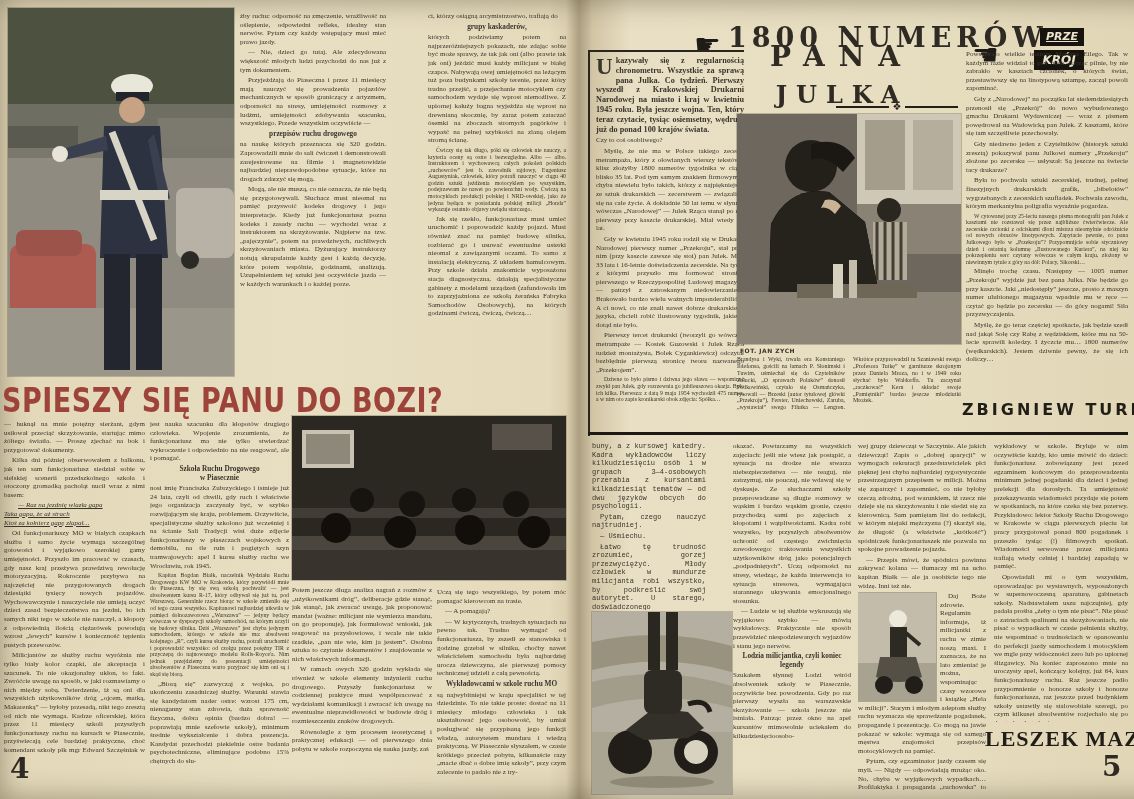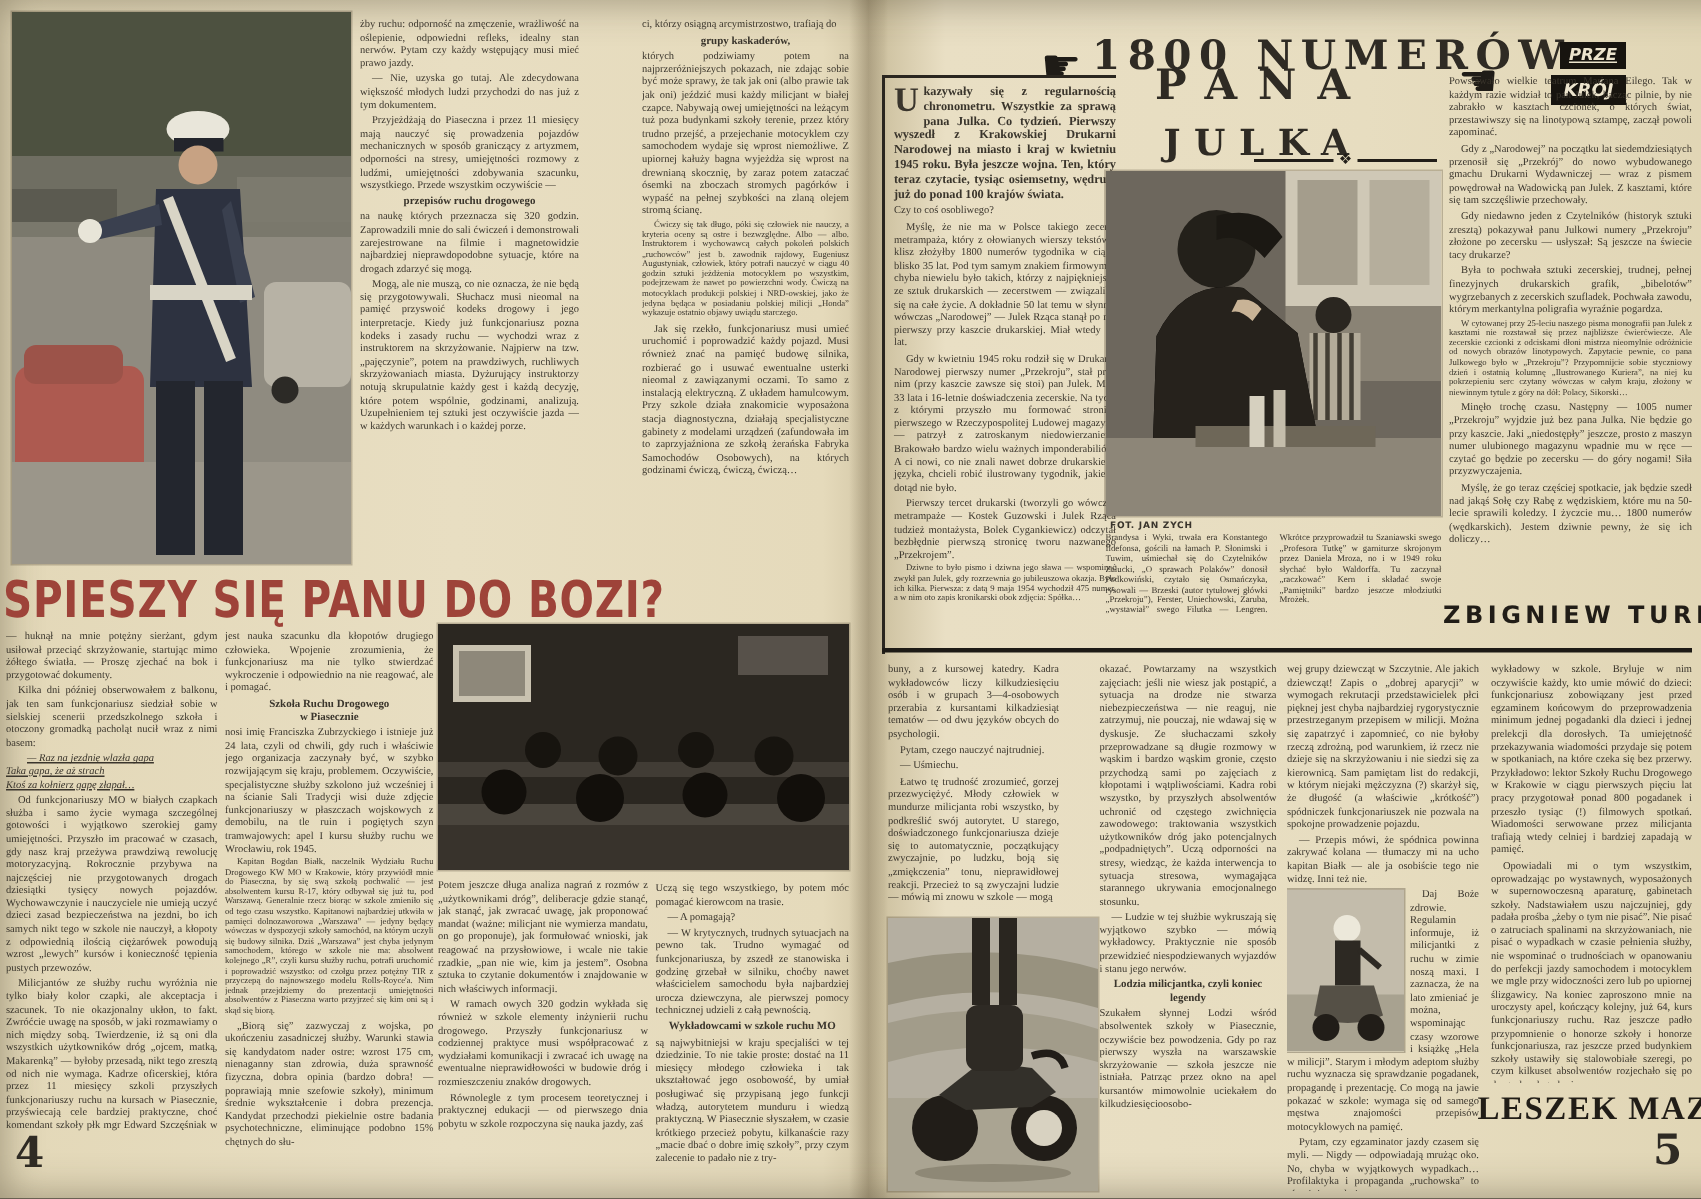--- a/index.html
+++ b/index.html
@@ -67,21 +67,21 @@
         <path d="M146 126 L162 190 L152 194 L140 132 Z" fill="#3a404f"></path>
         <path d="M104 124 L146 232" stroke="#d9d5c6" stroke-width="7" fill="none"></path>
         <rect x="96" y="246" width="26" height="116" fill="#23262e"></rect>
         <rect x="128" y="246" width="26" height="116" fill="#23262e"></rect>
         <rect x="92" y="182" width="68" height="10" fill="#d9d5c6"></rect>
       </svg>
     </div>
 
     <div class="col" style="left:240px;top:12px;width:146px;height:362px;">
       <p class="noind">żby ruchu: odporność na zmęczenie, wrażliwość na oślepienie, odpowiedni refleks, idealny stan nerwów. Pytam czy każdy wstępujący musi mieć prawo jazdy.</p>
-      <p>— Nie, uzyska go tutaj. Ale zdecydowana większość młodych ludzi przychodzi do nas już z tym dokumentem.</p>
+      <p>— Nie, dzieci go tutaj. Ale zdecydowana większość młodych ludzi przychodzi do nas już z tym dokumentem.</p>
       <p>Przyjeżdżają do Piaseczna i przez 11 miesięcy mają nauczyć się prowadzenia pojazdów mechanicznych w sposób graniczący z artyzmem, odporności na stresy, umiejętności rozmowy z ludźmi, umiejętności zdobywania szacunku, wszystkiego. Przede wszystkim oczywiście —</p>
       <p class="sub">przepisów ruchu drogowego</p>
       <p class="noind">na naukę których przeznacza się 320 godzin. Zaprowadzili mnie do sali ćwiczeń i demonstrowali zarejestrowane na filmie i magnetowidzie najbardziej nieprawdopodobne sytuacje, które na drogach zdarzyć się mogą.</p>
       <p>Mogą, ale nie muszą, co nie oznacza, że nie będą się przygotowywali. Słuchacz musi nieomal na pamięć przyswoić kodeks drogowy i jego interpretacje. Kiedy już funkcjonariusz pozna kodeks i zasady ruchu — wychodzi wraz z instruktorem na skrzyżowanie. Najpierw na tzw. „pajęczynie”, potem na prawdziwych, ruchliwych skrzyżowaniach miasta. Dyżurujący instruktorzy notują skrupulatnie każdy gest i każdą decyzję, które potem wspólnie, godzinami, analizują. Uzupełnieniem tej sztuki jest oczywiście jazda — w każdych warunkach i o każdej porze.</p>
     </div>
 
     <div class="col" style="left:428px;top:12px;width:138px;height:402px;">
       <p class="noind">ci, którzy osiągną arcymistrzostwo, trafiają do</p>
       <p class="sub">grupy kaskaderów,</p>
       <p class="noind">których podziwiamy potem na najprzeróżniejszych pokazach, nie zdając sobie być może sprawy, że tak jak oni (albo prawie tak jak oni) jeździć musi każdy milicjant w białej czapce. Nabywają owej umiejętności na leżącym tuż poza budynkami szkoły terenie, przez który trudno przejść, a przejechanie motocyklem czy samochodem wydaje się wprost niemożliwe. Z upiornej kałuży bagna wyjeżdża się wprost na drewnianą skocznię, by zaraz potem zataczać ósemki na zboczach stromych pagórków i wypaść na pełnej szybkości na zlaną olejem stromą ścianę.</p>
@@ -209,21 +209,21 @@
       <p>Była to pochwała sztuki zecerskiej, trudnej, pełnej finezyjnych drukarskich grafik, „bibelotów” wygrzebanych z zecerskich szufladek. Pochwała zawodu, którym merkantylna poligrafia wyraźnie pogardza.</p>
       <p class="fine">W cytowanej przy 25-leciu naszego pisma monografii pan Julek z kasztami nie rozstawał się przez najbliższe ćwierćwiecze. Ale zecerskie czcionki z odciskami dłoni mistrza nieomylnie odróżnicie od nowych obrazów linotypowych. Zapytacie pewnie, co pana Julkowego było w „Przekroju”? Przypomnijcie sobie styczniowy dzień i ostatnią kolumnę „Ilustrowanego Kuriera”, na niej ku pokrzepieniu serc czytany wówczas w całym kraju, złożony w niewinnym tytule z góry na dół: Polacy, Sikorski…</p>
       <p>Minęło trochę czasu. Następny — 1005 numer „Przekroju” wyjdzie już bez pana Julka. Nie będzie go przy kaszcie. Jaki „niedostępły” jeszcze, prosto z maszyn numer ulubionego magazynu wpadnie mu w ręce — czytać go będzie po zecersku — do góry nogami! Siła przyzwyczajenia.</p>
       <p>Myślę, że go teraz częściej spotkacie, jak będzie szedł nad jakąś Sołę czy Rabę z wędziskiem, które mu na 50-lecie sprawili koledzy. I życzcie mu… 1800 numerów (wędkarskich). Jestem dziwnie pewny, że się ich doliczy…</p>
     </div>
 
     <div class="byline" style="left:962px;top:400px;width:168px;font-family:'DejaVu Sans',sans-serif;font-size:16px;letter-spacing:3px;white-space:nowrap;">ZBIGNIEW TUREK</div>
 
     <div class="rule" style="left:588px;top:432px;width:540px;height:3px;"></div>
 
-    <div class="col" style="left:592px;top:442px;width:114px;height:168px;">
+    <div class="col" style="left:592px;top:442px;width:114px;height:168px;font-family:Liberation Mono, monospace;">
       <p class="noind">buny, a z kursowej katedry. Kadra wykładowców liczy kilkudziesięciu osób i w grupach 3—4-osobowych przerabia z kursantami kilkadziesiąt tematów — od dwu języków obcych do psychologii.</p>
       <p>Pytam, czego nauczyć najtrudniej.</p>
       <p>— Uśmiechu.</p>
       <p>Łatwo tę trudność zrozumieć, gorzej przezwyciężyć. Młody człowiek w mundurze milicjanta robi wszystko, by podkreślić swój autorytet. U starego, doświadczonego funkcjonariusza dzieje się to automatycznie, początkujący zwyczajnie, po ludzku, boją się „zmiękczenia” tonu, nieprawidłowej reakcji. Przecież to są zwyczajni ludzie — mówią mi znowu w szkole — mogą</p>
     </div>
 
     <div class="photo" style="left:592px;top:612px;width:140px;height:182px;">
       <svg width="140" height="182" xmlns="http://www.w3.org/2000/svg">
         <rect width="140" height="182" fill="#b5afa1"></rect>
         <path d="M0 30 Q70 14 140 34 L140 60 Q70 40 0 58 Z" fill="#98927f"></path>

